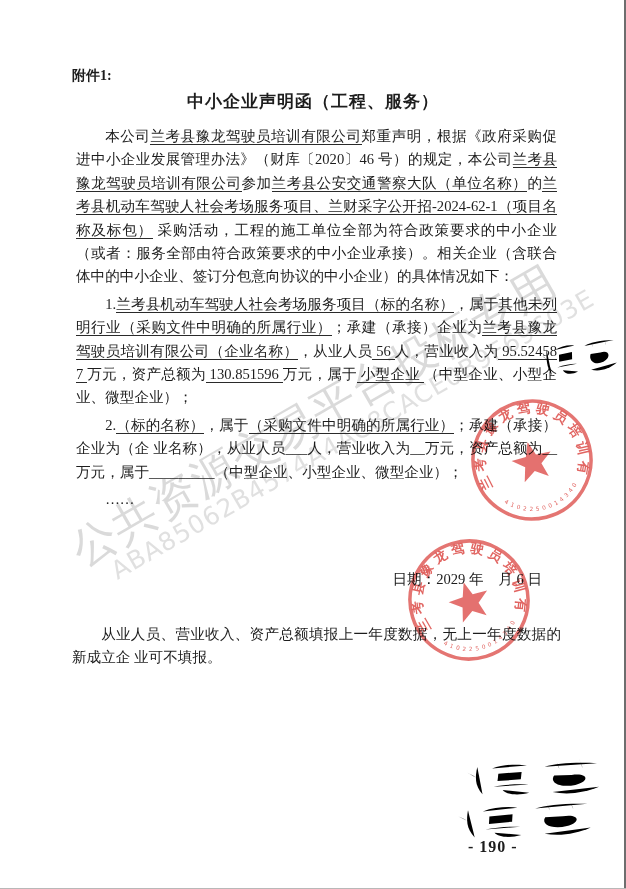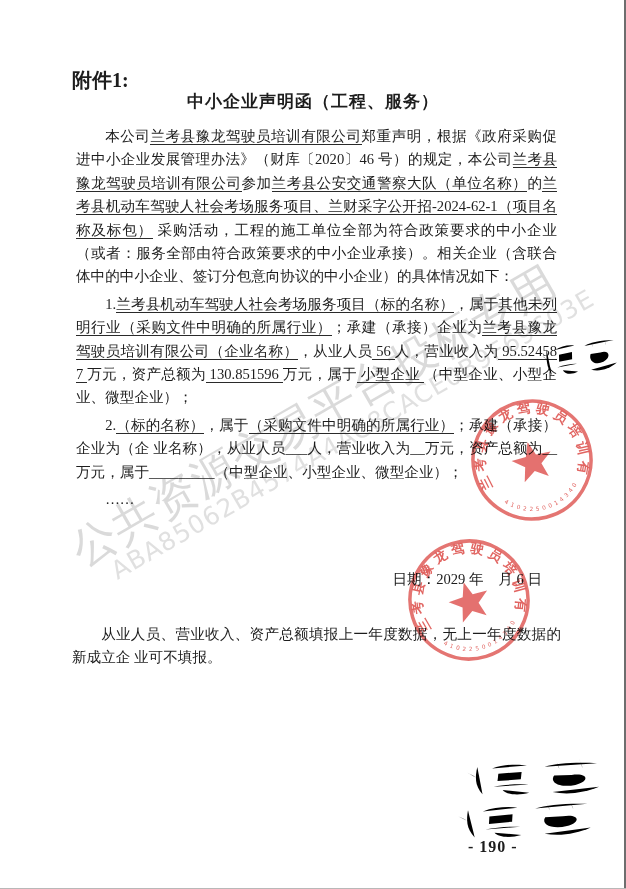--- a/index.html
+++ b/index.html
@@ -4,21 +4,21 @@
 <style>
   html,body{margin:0;padding:0;background:#e8e8e8;}
   .page{
     position:relative;width:626px;height:889px;background:#ffffff;
     font-family:"Liberation Serif","DejaVu Serif",serif;color:#1d1d1d;
     overflow:hidden;margin:0 auto;
   }
   .edge-right{position:absolute;right:0;top:0;width:2px;height:100%;background:#6e6e6e;}
   .edge-bottom{position:absolute;left:0;bottom:0;width:100%;height:1px;background:#b8b8b8;}
 
-  .attachment{position:absolute;left:72px;top:67px;font-weight:bold;font-size:20px;}
+  .attachment{position:absolute;left:72px;top:67px;font-weight:bold;font-size:14px;}
   .title{position:absolute;left:0;top:90px;width:100%;text-align:center;font-weight:bold;font-size:17px;letter-spacing:1px;}
 
   .docbody{position:absolute;left:72px;top:121px;width:489px;font-size:14.6px;line-height:23.4px;text-align:justify;word-break:break-all;}
   .docbody p{margin:4px;text-indent:2em;}
   .u{border-bottom:1px solid #2a2a2a;padding-bottom:0px;}
 
   .sigblock{position:absolute;right:84px;top:566px;text-align:right;font-size:14.6px;line-height:26px;white-space:nowrap;}
   .note{position:absolute;left:72px;top:623px;width:489px;font-size:14.6px;line-height:23.4px;text-indent:2em;text-align:justify;word-break:break-all;}
   .pagenum{position:absolute;left:468px;top:838px;font-size:16px;font-weight:bold;letter-spacing:1px;}
 

